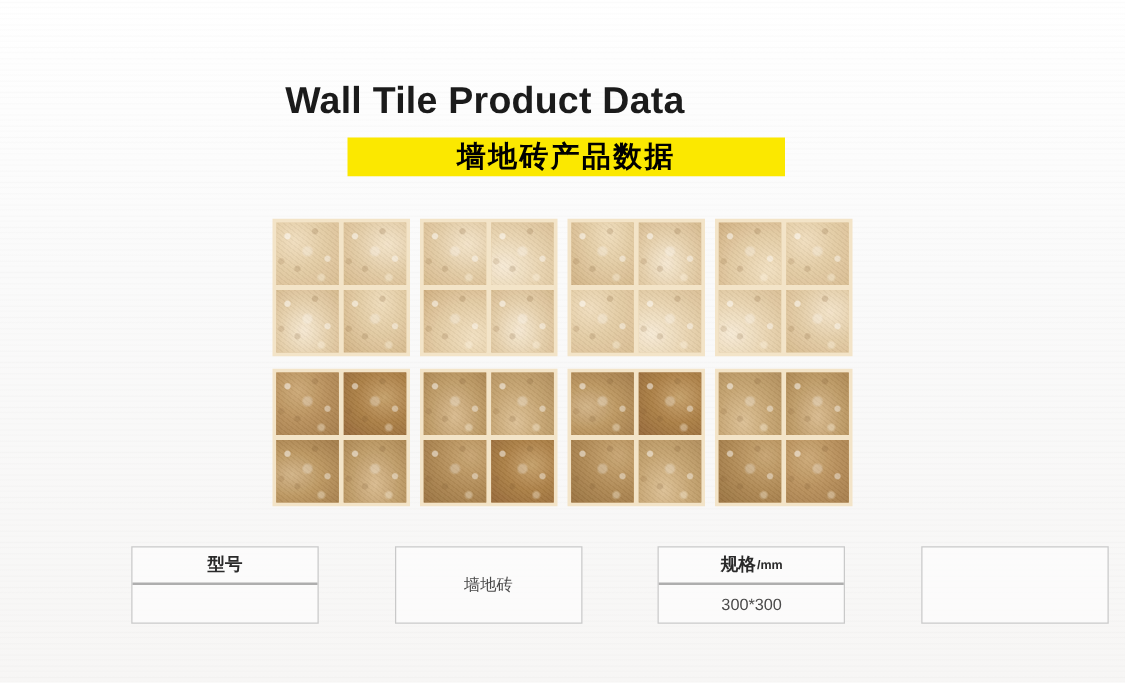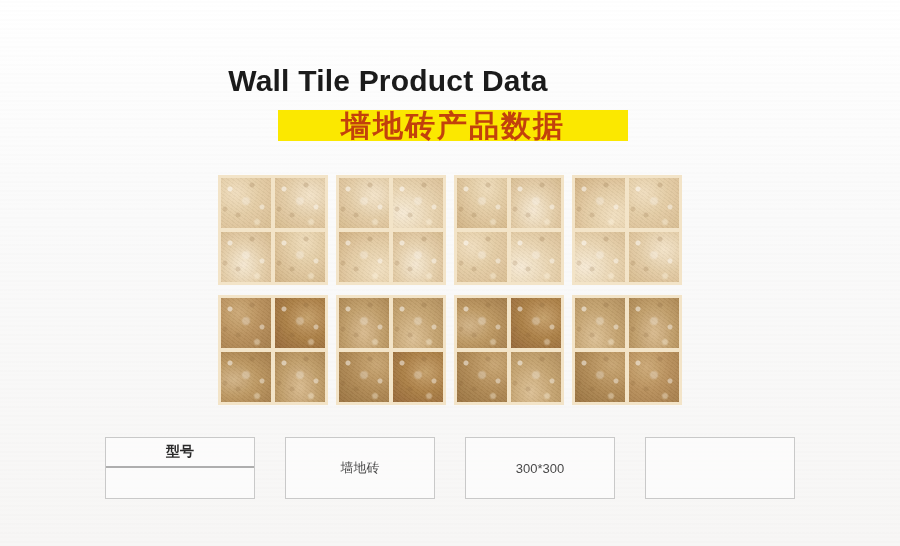--- a/index.html
+++ b/index.html
@@ -54,23 +54,23 @@
     left: 278px;
     top: 110px;
     width: 350px;
     height: 31px;
     background: #fbe800;
     display: flex;
     align-items: center;
     justify-content: center;
   }
   .title-cn {
-    font-size: 30px;
-    font-weight: bold;
-    color: #c2410c;
+    font-size: 23px;
+    font-weight: bold;
+    color: #000000;
     letter-spacing: 2px;
     line-height: 1;
     white-space: nowrap;
   }
 
   
   #gallery {
     position: absolute;
     left: 218px;
     top: 175px;
@@ -155,21 +155,21 @@
       linear-gradient(320deg, #c7a26d 0%, #a07845 100%); }
   .dk6 { background:
       radial-gradient(ellipse at 40% 80%, #dcc096 0%, #c6a572 50%, #b08d5c 100%),
       linear-gradient(130deg, #d7ba8e 0%, #b18f5d 100%); }
 
   
   #spec-table {
     position: absolute;
     left: 105px;
     top: 437px;
-    width: 690px;
+    width: 782px;
     height: 62px;
     display: grid;
     grid-template-columns: repeat(4, 150px);
     justify-content: space-between;
   }
   .spec-cell {
     width: 150px;
     height: 62px;
     border: 1px solid #c9c9c9;
     box-sizing: border-box;
@@ -267,19 +267,20 @@
     </div>
 
   <div id="spec-table">
       <div class="spec-cell">
         <div class="spec-head">型号</div>
       </div>
       <div class="spec-cell">
         <div class="spec-body">墙地砖</div>
       </div>
       <div class="spec-cell">
+        <div class="spec-head">规格<span class="unit">/mm</span></div>
         <div class="spec-body">300*300</div>
       </div>
       <div class="spec-cell">
       </div>
     </div>
 
 </div>
 
 </body></html>

